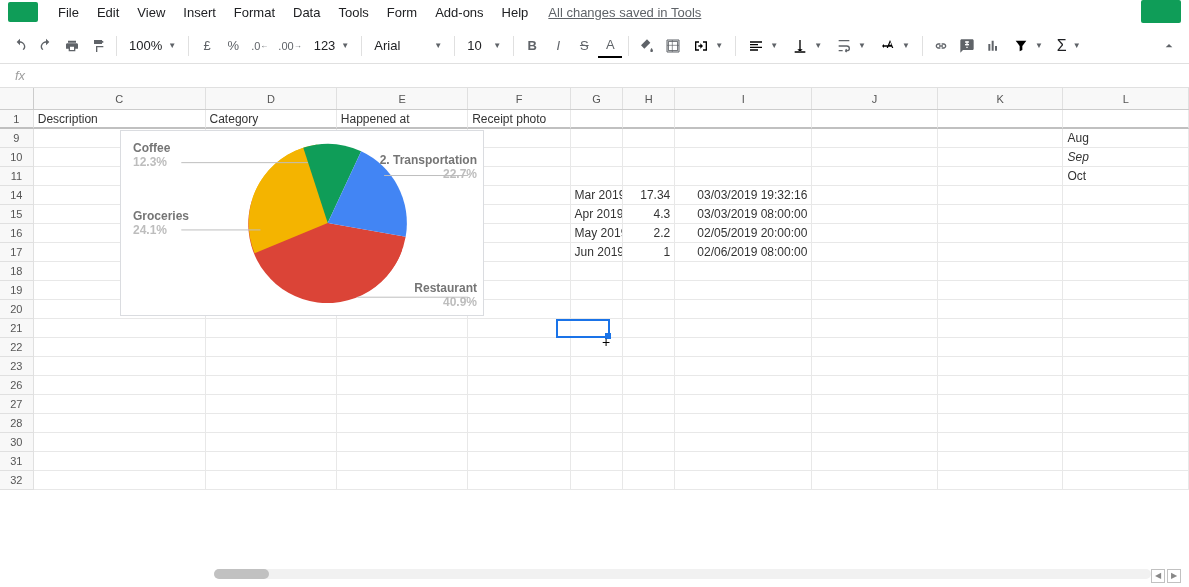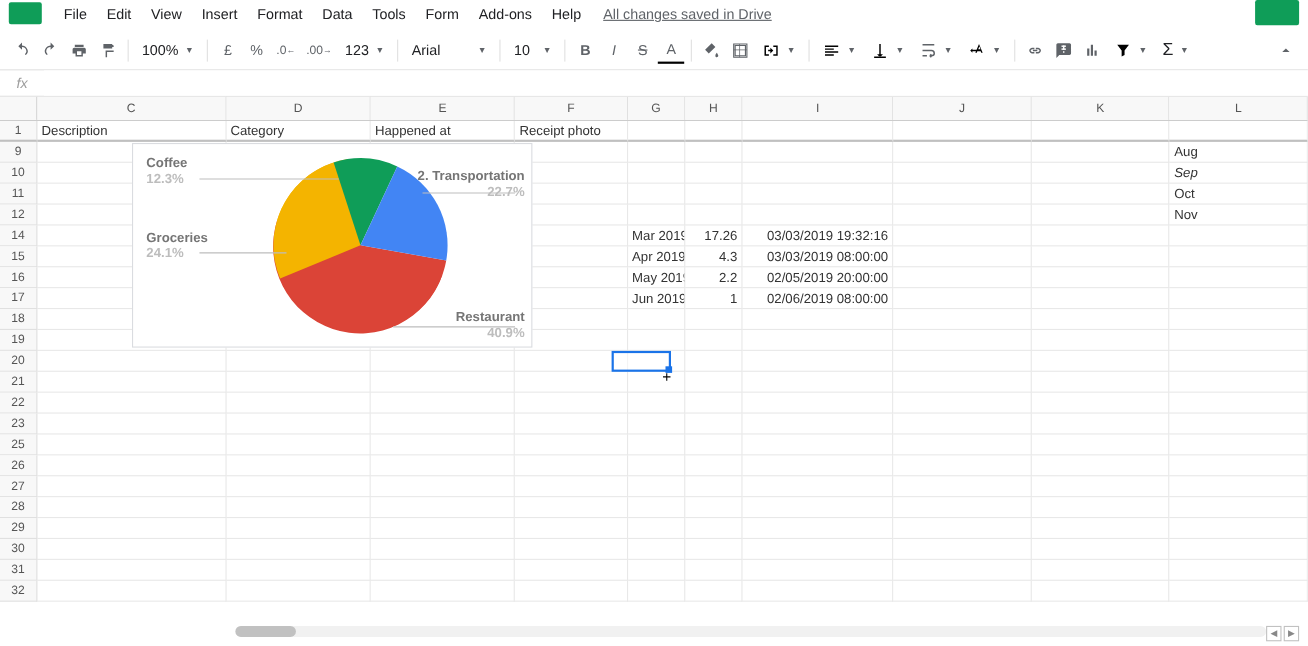--- a/index.html
+++ b/index.html
@@ -62,21 +62,21 @@
   <span class="menu-item">File</span>
   <span class="menu-item">Edit</span>
   <span class="menu-item">View</span>
   <span class="menu-item">Insert</span>
   <span class="menu-item">Format</span>
   <span class="menu-item">Data</span>
   <span class="menu-item">Tools</span>
   <span class="menu-item">Form</span>
   <span class="menu-item">Add-ons</span>
   <span class="menu-item">Help</span>
-  <span class="save-status">All changes saved in Drive</span>
+  <span class="save-status">All changes saved in Tools</span>
   <div class="share-btn">&nbsp;</div>
 </div>
 
 <div class="toolbar">
   <span class="tb-btn">
       <svg viewBox="0 0 24 24">
         <path d="M12 5V1L7 6l5 5V7c3 0 6 2 6 6 0 1-1 3-2 4l1 1c2-1 3-3 3-5 0-4-4-8-8-8z"></path>
       </svg>
     </span>
   <span class="tb-btn">
@@ -273,40 +273,27 @@
         <div class="cell" style="width: 136px;"></div>
         <div class="cell" style="width: 106px;"></div>
         <div class="cell" style="width: 54px;"></div>
         <div class="cell" style="width: 54px;"></div>
         <div class="cell" style="width: 142px;"></div>
         <div class="cell" style="width: 130px;"></div>
         <div class="cell" style="width: 130px;"></div>
         <div class="cell" style="width: 130px;">Oct</div>
       </div>
       <div class="row">
-        <div class="row-h">12</div>
-        <div class="cell" style="width: 178px;"></div>
-        <div class="cell" style="width: 136px;"></div>
-        <div class="cell" style="width: 136px;"></div>
-        <div class="cell" style="width: 106px;"></div>
-        <div class="cell" style="width: 54px;"></div>
-        <div class="cell" style="width: 54px;"></div>
-        <div class="cell" style="width: 142px;"></div>
-        <div class="cell" style="width: 130px;"></div>
-        <div class="cell" style="width: 130px;"></div>
-        <div class="cell" style="width: 130px;">Nov</div>
-      </div>
-      <div class="row">
         <div class="row-h">14</div>
         <div class="cell" style="width: 178px;"></div>
         <div class="cell" style="width: 136px;"></div>
         <div class="cell" style="width: 136px;"></div>
         <div class="cell" style="width: 106px;"></div>
         <div class="cell ar" style="width: 54px;">Mar 2019</div>
-        <div class="cell ar" style="width: 54px;">17.26</div>
+        <div class="cell ar" style="width: 54px;">17.34</div>
         <div class="cell ar" style="width: 142px;">03/03/2019 19:32:16</div>
         <div class="cell" style="width: 130px;"></div>
         <div class="cell" style="width: 130px;"></div>
         <div class="cell" style="width: 130px;"></div>
       </div>
       <div class="row">
         <div class="row-h">15</div>
         <div class="cell" style="width: 178px;"></div>
         <div class="cell" style="width: 136px;"></div>
         <div class="cell" style="width: 136px;"></div>
@@ -416,33 +403,20 @@
         <div class="cell" style="width: 136px;"></div>
         <div class="cell" style="width: 106px;"></div>
         <div class="cell" style="width: 54px;"></div>
         <div class="cell" style="width: 54px;"></div>
         <div class="cell" style="width: 142px;"></div>
         <div class="cell" style="width: 130px;"></div>
         <div class="cell" style="width: 130px;"></div>
         <div class="cell" style="width: 130px;"></div>
       </div>
       <div class="row">
-        <div class="row-h">25</div>
-        <div class="cell" style="width: 178px;"></div>
-        <div class="cell" style="width: 136px;"></div>
-        <div class="cell" style="width: 136px;"></div>
-        <div class="cell" style="width: 106px;"></div>
-        <div class="cell" style="width: 54px;"></div>
-        <div class="cell" style="width: 54px;"></div>
-        <div class="cell" style="width: 142px;"></div>
-        <div class="cell" style="width: 130px;"></div>
-        <div class="cell" style="width: 130px;"></div>
-        <div class="cell" style="width: 130px;"></div>
-      </div>
-      <div class="row">
         <div class="row-h">26</div>
         <div class="cell" style="width: 178px;"></div>
         <div class="cell" style="width: 136px;"></div>
         <div class="cell" style="width: 136px;"></div>
         <div class="cell" style="width: 106px;"></div>
         <div class="cell" style="width: 54px;"></div>
         <div class="cell" style="width: 54px;"></div>
         <div class="cell" style="width: 142px;"></div>
         <div class="cell" style="width: 130px;"></div>
         <div class="cell" style="width: 130px;"></div>
@@ -456,33 +430,20 @@
         <div class="cell" style="width: 106px;"></div>
         <div class="cell" style="width: 54px;"></div>
         <div class="cell" style="width: 54px;"></div>
         <div class="cell" style="width: 142px;"></div>
         <div class="cell" style="width: 130px;"></div>
         <div class="cell" style="width: 130px;"></div>
         <div class="cell" style="width: 130px;"></div>
       </div>
       <div class="row">
         <div class="row-h">28</div>
-        <div class="cell" style="width: 178px;"></div>
-        <div class="cell" style="width: 136px;"></div>
-        <div class="cell" style="width: 136px;"></div>
-        <div class="cell" style="width: 106px;"></div>
-        <div class="cell" style="width: 54px;"></div>
-        <div class="cell" style="width: 54px;"></div>
-        <div class="cell" style="width: 142px;"></div>
-        <div class="cell" style="width: 130px;"></div>
-        <div class="cell" style="width: 130px;"></div>
-        <div class="cell" style="width: 130px;"></div>
-      </div>
-      <div class="row">
-        <div class="row-h">29</div>
         <div class="cell" style="width: 178px;"></div>
         <div class="cell" style="width: 136px;"></div>
         <div class="cell" style="width: 136px;"></div>
         <div class="cell" style="width: 106px;"></div>
         <div class="cell" style="width: 54px;"></div>
         <div class="cell" style="width: 54px;"></div>
         <div class="cell" style="width: 142px;"></div>
         <div class="cell" style="width: 130px;"></div>
         <div class="cell" style="width: 130px;"></div>
         <div class="cell" style="width: 130px;"></div>

